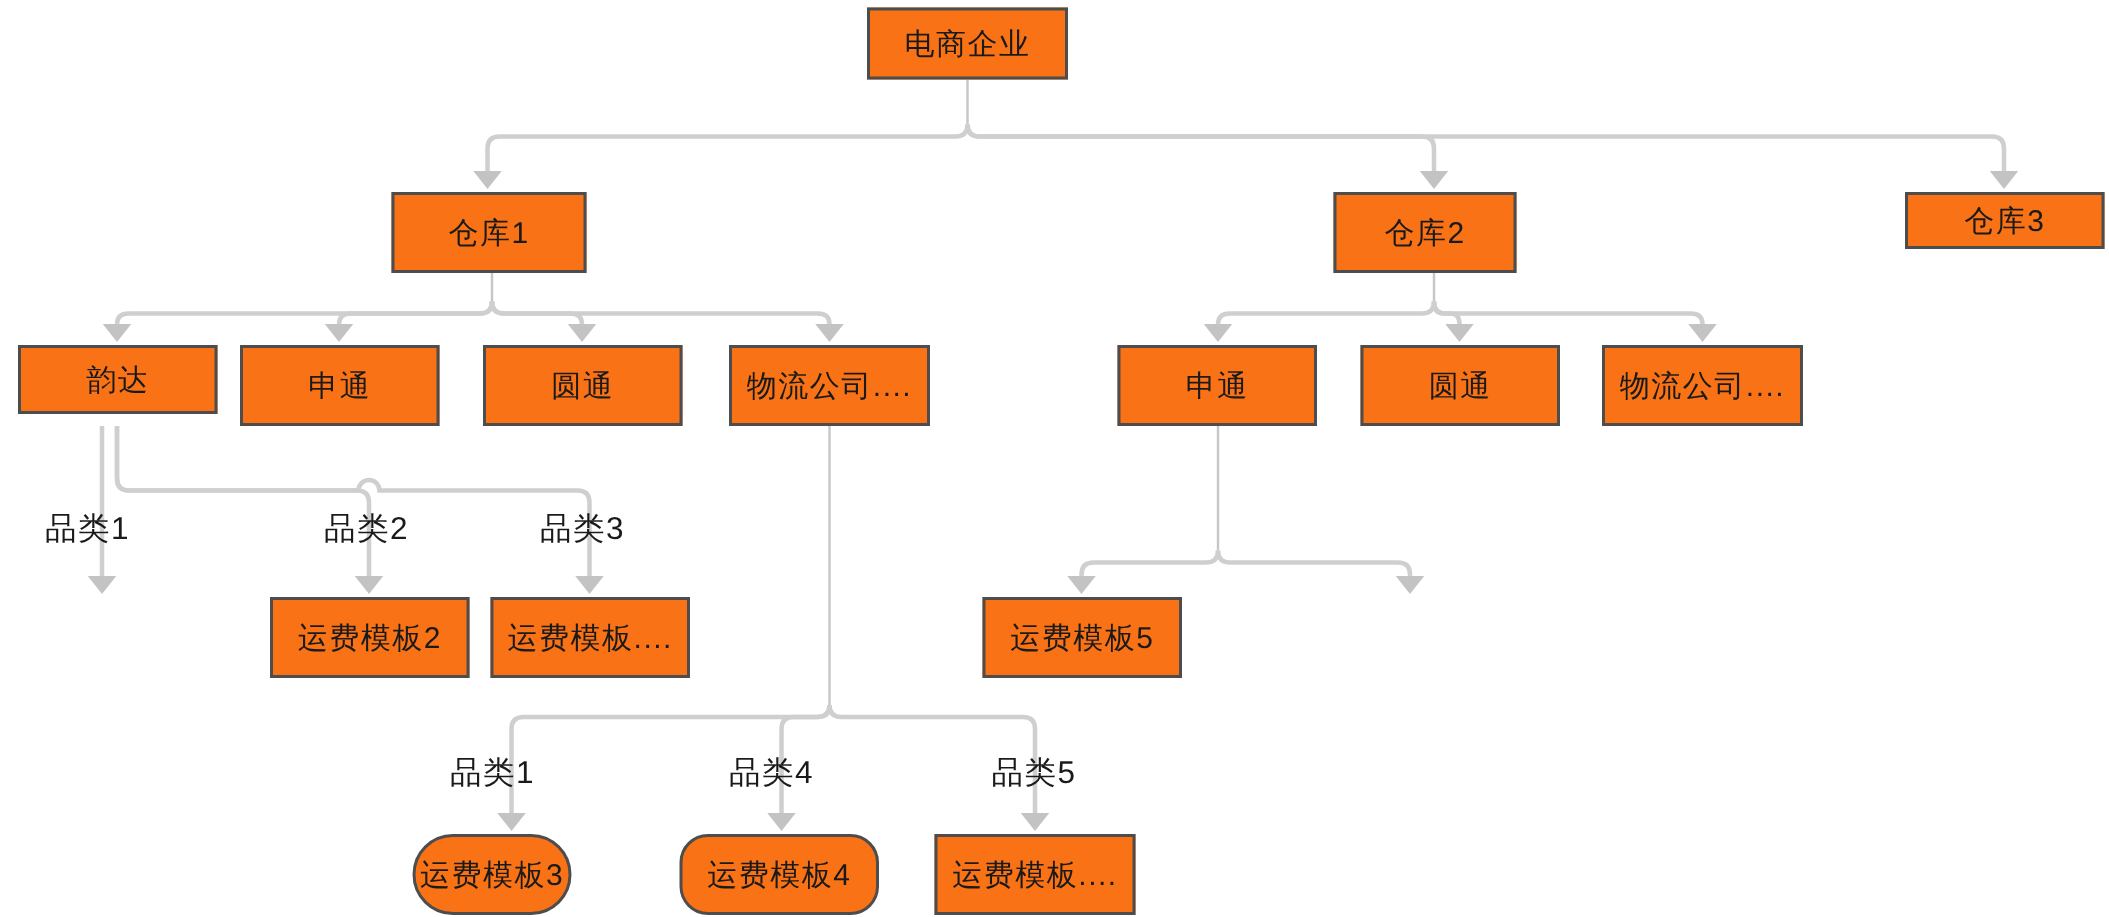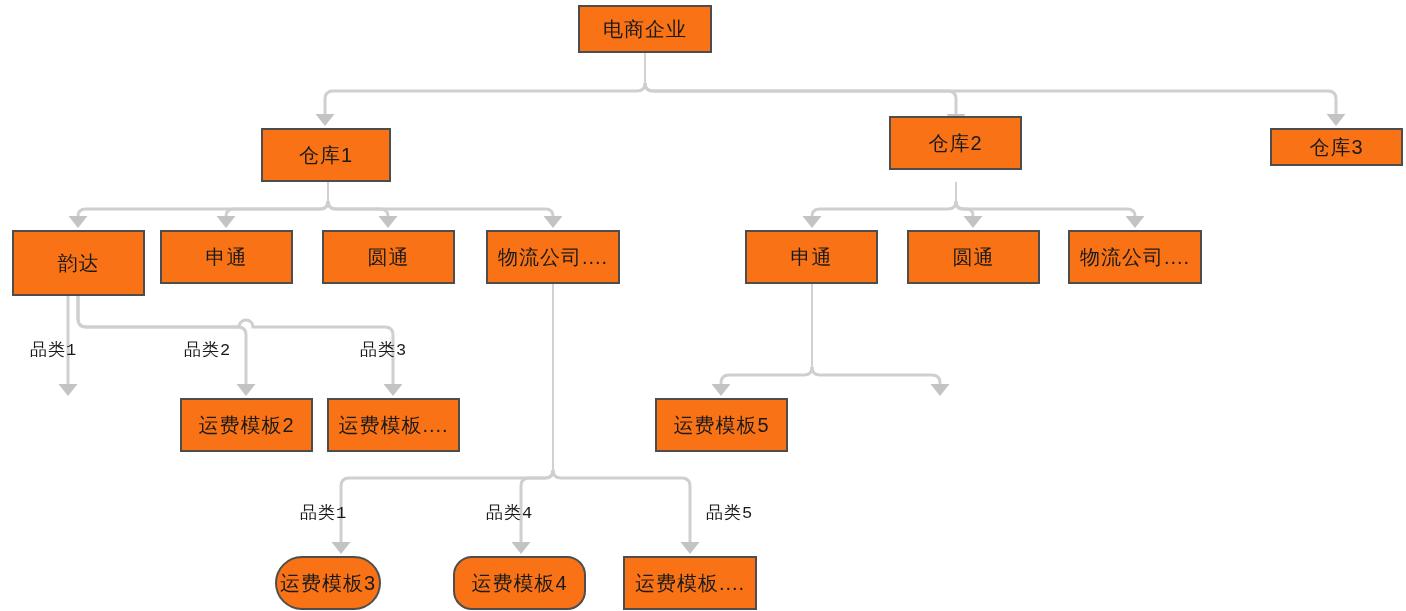--- a/index.html
+++ b/index.html
@@ -50,24 +50,23 @@
     font-size:20px;
     display:flex;
     align-items:center;
     justify-content:center;
     white-space:nowrap;
     letter-spacing:1px;
   }
   .edge-label{
     position:absolute;
     color:var(--text);
-    font-size:17px;
+    font-size:21px;
     white-space:nowrap;
     letter-spacing:1px;
-    font-family:Liberation Mono, monospace;
   }
 </style>
 </head>
 <body>
 
 <div class="canvas">
 
   <svg class="connectors" viewBox="0 0 1406 611" xmlns="http://www.w3.org/2000/svg">
 
     <path class="stem" d="M645 53 V83"></path>
@@ -114,42 +113,42 @@
     <path d="M553 470 Q553 478 545 478 H529 Q521 478 521 486 V542"></path>
     <path d="M553 470 Q553 478 561 478 H682 Q690 478 690 486 V542"></path>
     <polygon points="331.5,542 350.5,542 341,554"></polygon>
     <polygon points="511.5,542 530.5,542 521,554"></polygon>
     <polygon points="680.5,542 699.5,542 690,554"></polygon>
   </svg>
 
   <div class="node" style="left:578px;top:5px;width:134px;height:48px;">电商企业</div>
 
   <div class="node" style="left:261px;top:128px;width:130px;height:54px;">仓库1</div>
-  <div class="node" style="left:889px;top:116px;width:133px;height:54px;text-align:center;">仓库2</div>
+  <div class="node" style="left:889px;top:128px;width:122px;height:54px;text-align:center;">仓库2</div>
   <div class="node" style="left:1270px;top:128px;width:133px;height:38px;">仓库3</div>
 
-  <div class="node" style="left:12px;top:230px;width:133px;height:66px;">韵达</div>
+  <div class="node" style="left:12px;top:230px;width:133px;height:46px;">韵达</div>
   <div class="node" style="left:160px;top:230px;width:133px;height:54px;">申通</div>
   <div class="node" style="left:322px;top:230px;width:133px;height:54px;">圆通</div>
   <div class="node" style="left:486px;top:230px;width:134px;height:54px;">物流公司....</div>
 
   <div class="node" style="left:745px;top:230px;width:133px;height:54px;">申通</div>
   <div class="node" style="left:907px;top:230px;width:133px;height:54px;">圆通</div>
   <div class="node" style="left:1068px;top:230px;width:134px;height:54px;">物流公司....</div>
 
   <span class="edge-label" style="left:30px;top:338px;">品类1</span>
-  <span class="edge-label" style="left:184px;top:338px;">品类2</span>
+  <span class="edge-label" style="left:216px;top:338px;">品类2</span>
   <span class="edge-label" style="left:360px;top:338px;">品类3</span>
 
   <div class="node" style="left:180px;top:398px;width:133px;height:54px;">运费模板2</div>
   <div class="node" style="left:327px;top:398px;width:133px;height:54px;">运费模板....</div>
 
   <div class="node" style="left:655px;top:398px;width:133px;height:54px;">运费模板5</div>
 
   <span class="edge-label" style="left:300px;top:501px;">品类1</span>
   <span class="edge-label" style="left:486px;top:501px;">品类4</span>
-  <span class="edge-label" style="left:661px;top:501px;margin-left:45px;">品类5</span>
+  <span class="edge-label" style="left:661px;top:501px;">品类5</span>
 
   <div class="node" style="left:275px;top:556px;width:106px;height:54px;border-radius:27px;">运费模板3</div>
   <div class="node" style="left:453px;top:556px;width:133px;height:54px;border-radius:19px;">运费模板4</div>
   <div class="node" style="left:623px;top:556px;width:134px;height:54px;">运费模板....</div>
 
 </div>
 
 </body></html>

